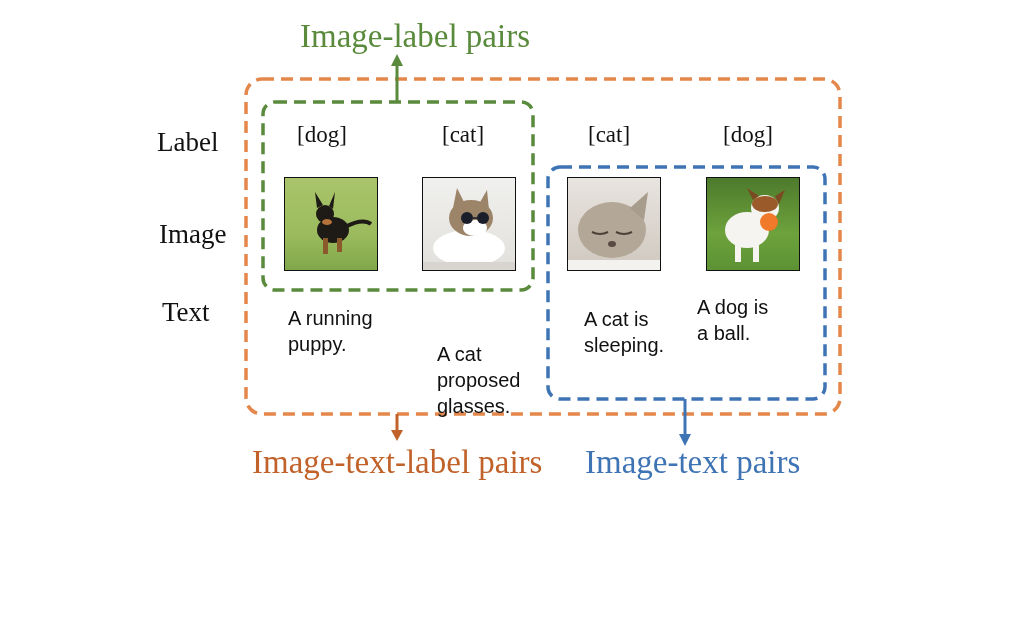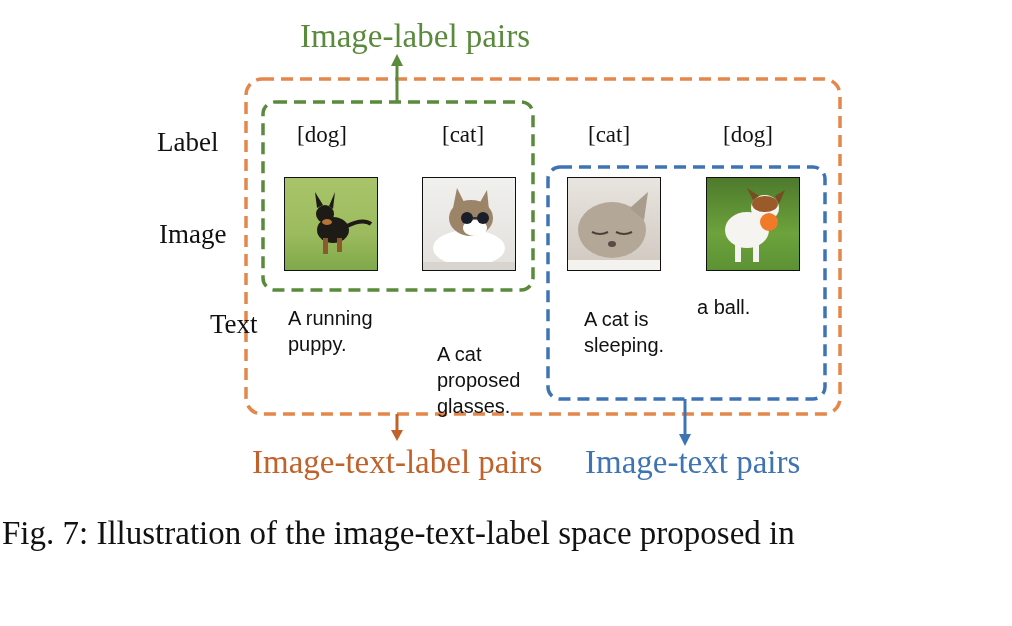--- a/index.html
+++ b/index.html
@@ -36,21 +36,21 @@
   <line x1="685" y1="399" x2="685" y2="436" stroke="#3f74b4" stroke-width="3"></line>
   <polygon points="685,446 679,434 691,434" fill="#3f74b4"></polygon>
 </svg>
 
 <div class="abs pair-title serif" style="left:300px; top:18px; color:#5a8a3c;">Image-label pairs</div>
 <div class="abs pair-title serif" style="left:252px; top:444px; color:#c0622a;">Image-text-label pairs</div>
 <div class="abs pair-title serif" style="left:585px; top:444px; color:#3f74b4;">Image-text pairs</div>
 
 <div class="abs row-label serif" style="left:157px; top:127px;">Label</div>
 <div class="abs row-label serif" style="left:159px; top:219px;">Image</div>
-<div class="abs row-label serif" style="left:162px; top:309px;margin-left:48px;">Text</div>
+<div class="abs row-label serif" style="left:162px; top:297px;">Text</div>
 
 <div class="abs tag serif" style="left:297px; top:122px;">[dog]</div>
 <div class="abs tag serif" style="left:442px; top:122px;">[cat]</div>
 <div class="abs tag serif" style="left:588px; top:122px;">[cat]</div>
 <div class="abs tag serif" style="left:723px; top:122px;">[dog]</div>
 
 <div class="abs photo" style="left:284px; top:177px; background:linear-gradient(180deg,#a9c46a 0%,#9cbb5e 60%,#7fa84a 100%);">
   <svg width="94" height="94">
     <ellipse cx="48" cy="52" rx="16" ry="13" fill="#1e1a16"></ellipse>
     <ellipse cx="40" cy="36" rx="9" ry="9" fill="#1e1a16"></ellipse>
@@ -105,18 +105,18 @@
 <div class="abs caption-text sans" style="left:437px; top:297px;margin-top:44px;">
   <div>A cat</div>
   <div>proposed</div>
   <div>glasses.</div>
 </div>
 <div class="abs caption-text sans" style="left:584px; top:306px;">
   <div>A cat is</div>
   <div>sleeping.</div>
 </div>
 <div class="abs caption-text sans" style="left:697px; top:294px;">
+  <div>A dog is</div>
   <div>a ball.</div>
 </div>
 
 <div class="abs caption serif" style="left:2px; top:514px;">
-  <div>Fig. 7: Illustration of the image-text-label space proposed in</div>
 </div>
 
 </body></html>

